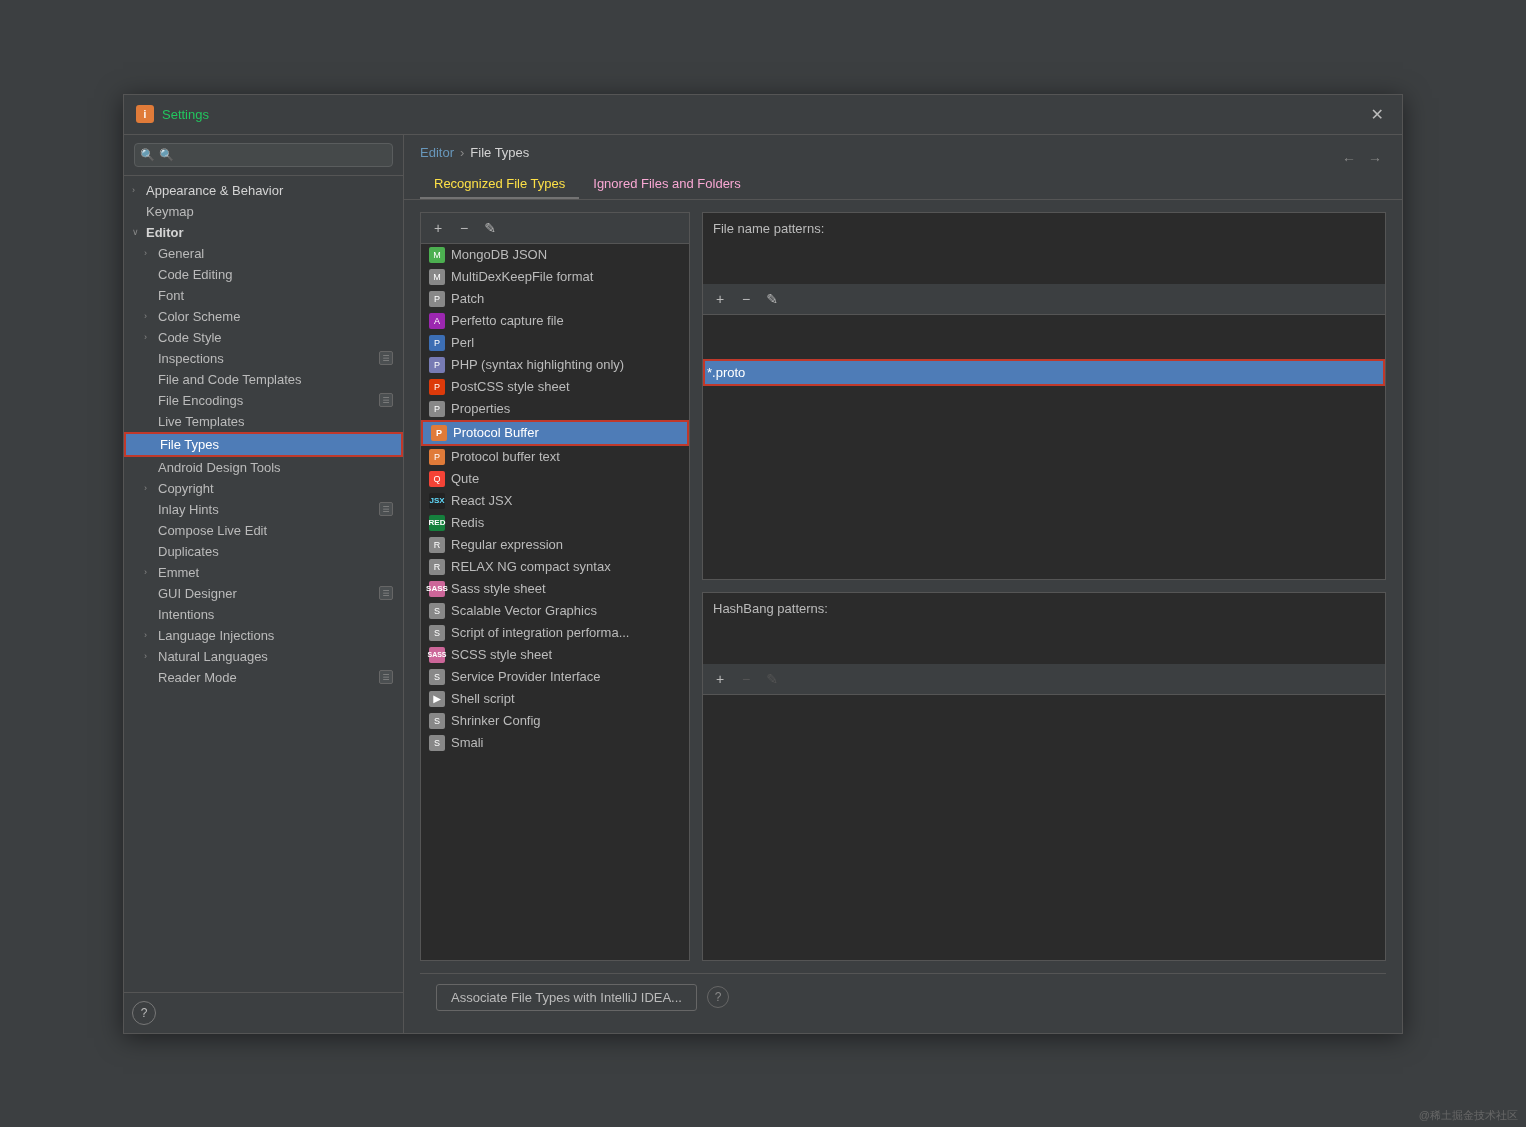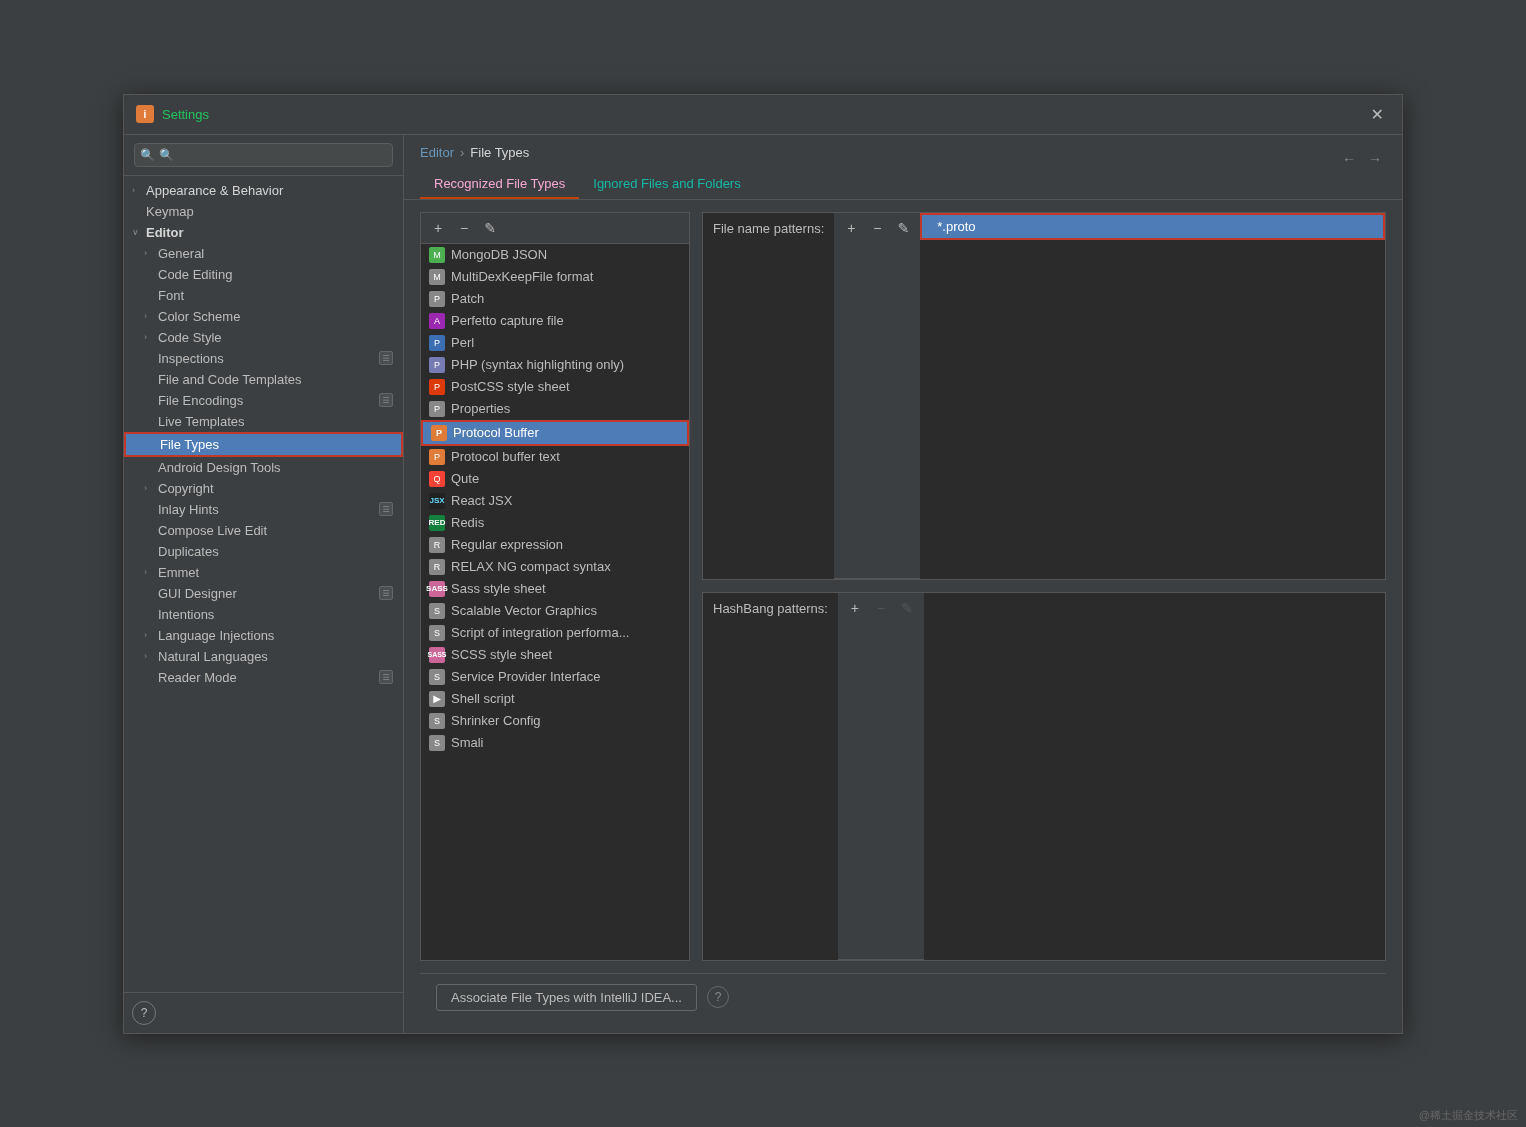--- a/index.html
+++ b/index.html
@@ -202,28 +202,28 @@
       display: flex;
       align-items: center;
     }
     .tabs-row {
       display: flex;
       gap: 0;
     }
     .tab {
       padding: 6px 14px;
       cursor: pointer;
-      color: #14b8a6;
+      color: #f9a8d4;
       font-size: 13px;
       border-bottom: 2px solid transparent;
       user-select: none;
     }
     .tab.active {
-      color: #f9a8d4;
-      border-bottom: 2px solid #c2410c;
+      color: #fde047;
+      border-bottom: 2px solid #737373;
     }
     .panel-content {
       flex: 1;
       padding: 12px 16px;
       overflow: hidden;
       display: flex;
       flex-direction: column;
       gap: 12px;
     }
     .content-main {
@@ -295,32 +295,34 @@
     }
     
     .patterns-panel {
       flex: 1;
       display: flex;
       flex-direction: column;
       gap: 12px;
     }
     .patterns-section {
       display: flex;
+      flex-direction: column;
       border: 1px solid #555;
       background: #2b2b2b;
+      gap: 44px;
     }
     .patterns-list {
       flex: 1;
       overflow-y: auto;
       min-height: 60px;
     }
     .pattern-item {
       display: flex;
       align-items: center;
-      padding: 4px 15px;
+      padding: 4px 2px;
       font-size: 13px;
       color: #bbb;
       cursor: pointer;
     }
     .pattern-item.selected {
       background: #4e7cb7;
       color: #fff;
     }
     .no-patterns {
       display: flex;

